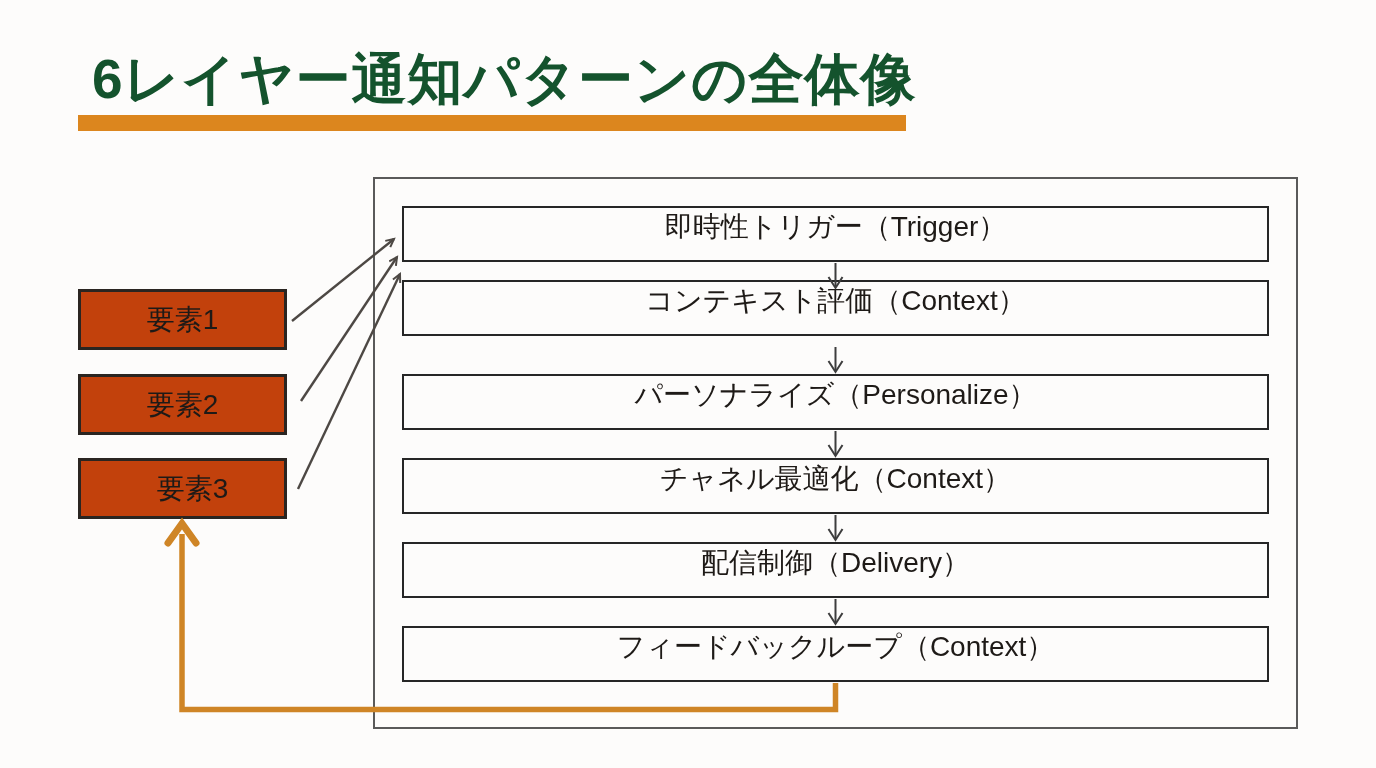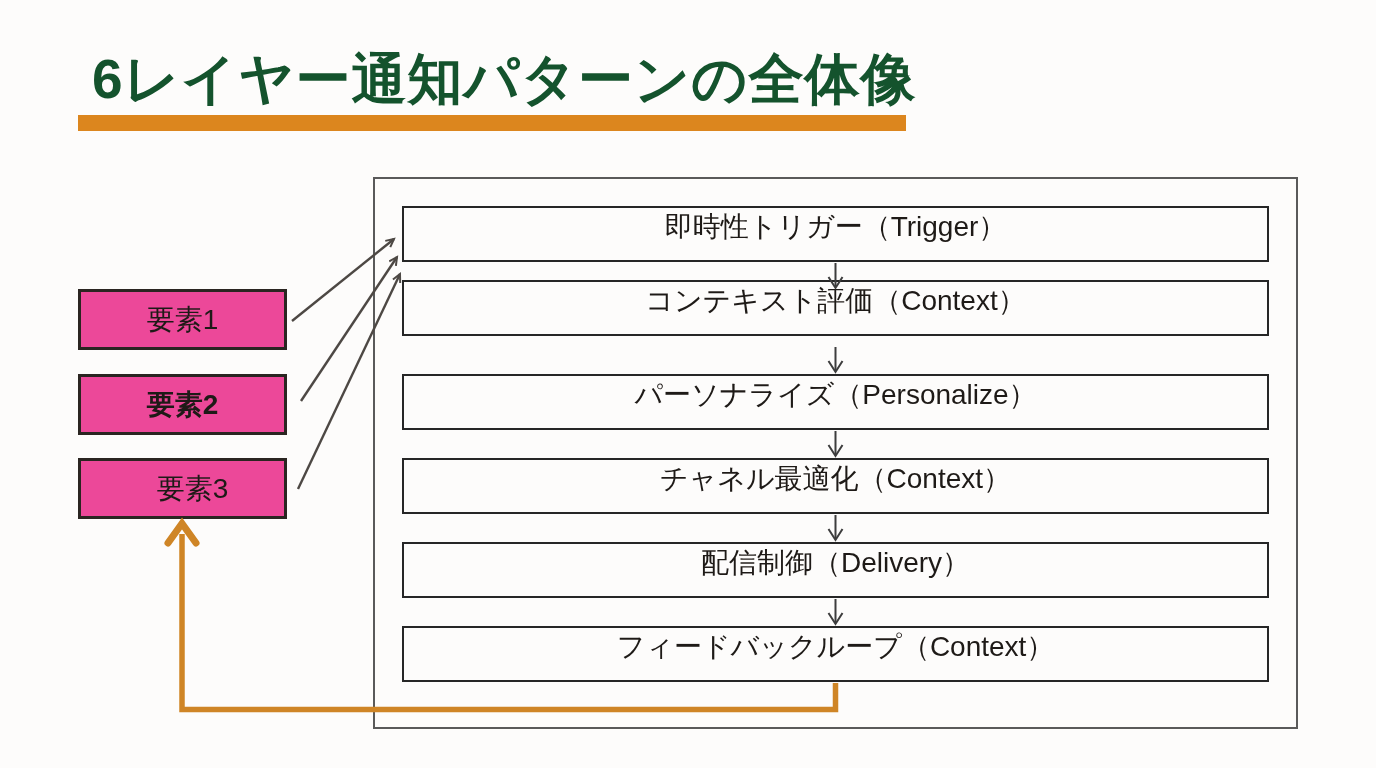--- a/index.html
+++ b/index.html
@@ -18,26 +18,26 @@
   }
   .slide-title{
     position:absolute;left:80px;top:34px;z-index:2;margin:12px;
     font-size:55px;line-height:1.2;font-weight:800;letter-spacing:1px;
     color:#14532d;white-space:nowrap;
   }
 
   
   .element-box{
     position:absolute;left:78px;width:209px;height:61px;
-    border:3px solid #2a2521;background:#ec4899;box-sizing:border-box;
+    border:3px solid #2a2521;background:#c2410c;box-sizing:border-box;
     display:flex;align-items:center;justify-content:center;
     font-size:28px;font-weight:500;z-index:3;
   }
   .element-box.e1{top:289px;}
-  .element-box.e2{top:374px;font-weight:bold;}
+  .element-box.e2{top:374px;}
   .element-box.e3{top:458px;padding-left:20px;}
 
   
   .layers-container{
     position:absolute;left:373px;top:177px;width:925px;height:552px;
     border:2px solid #5a5a5a;box-sizing:border-box;background:transparent;
     z-index:2;
   }
 
   

